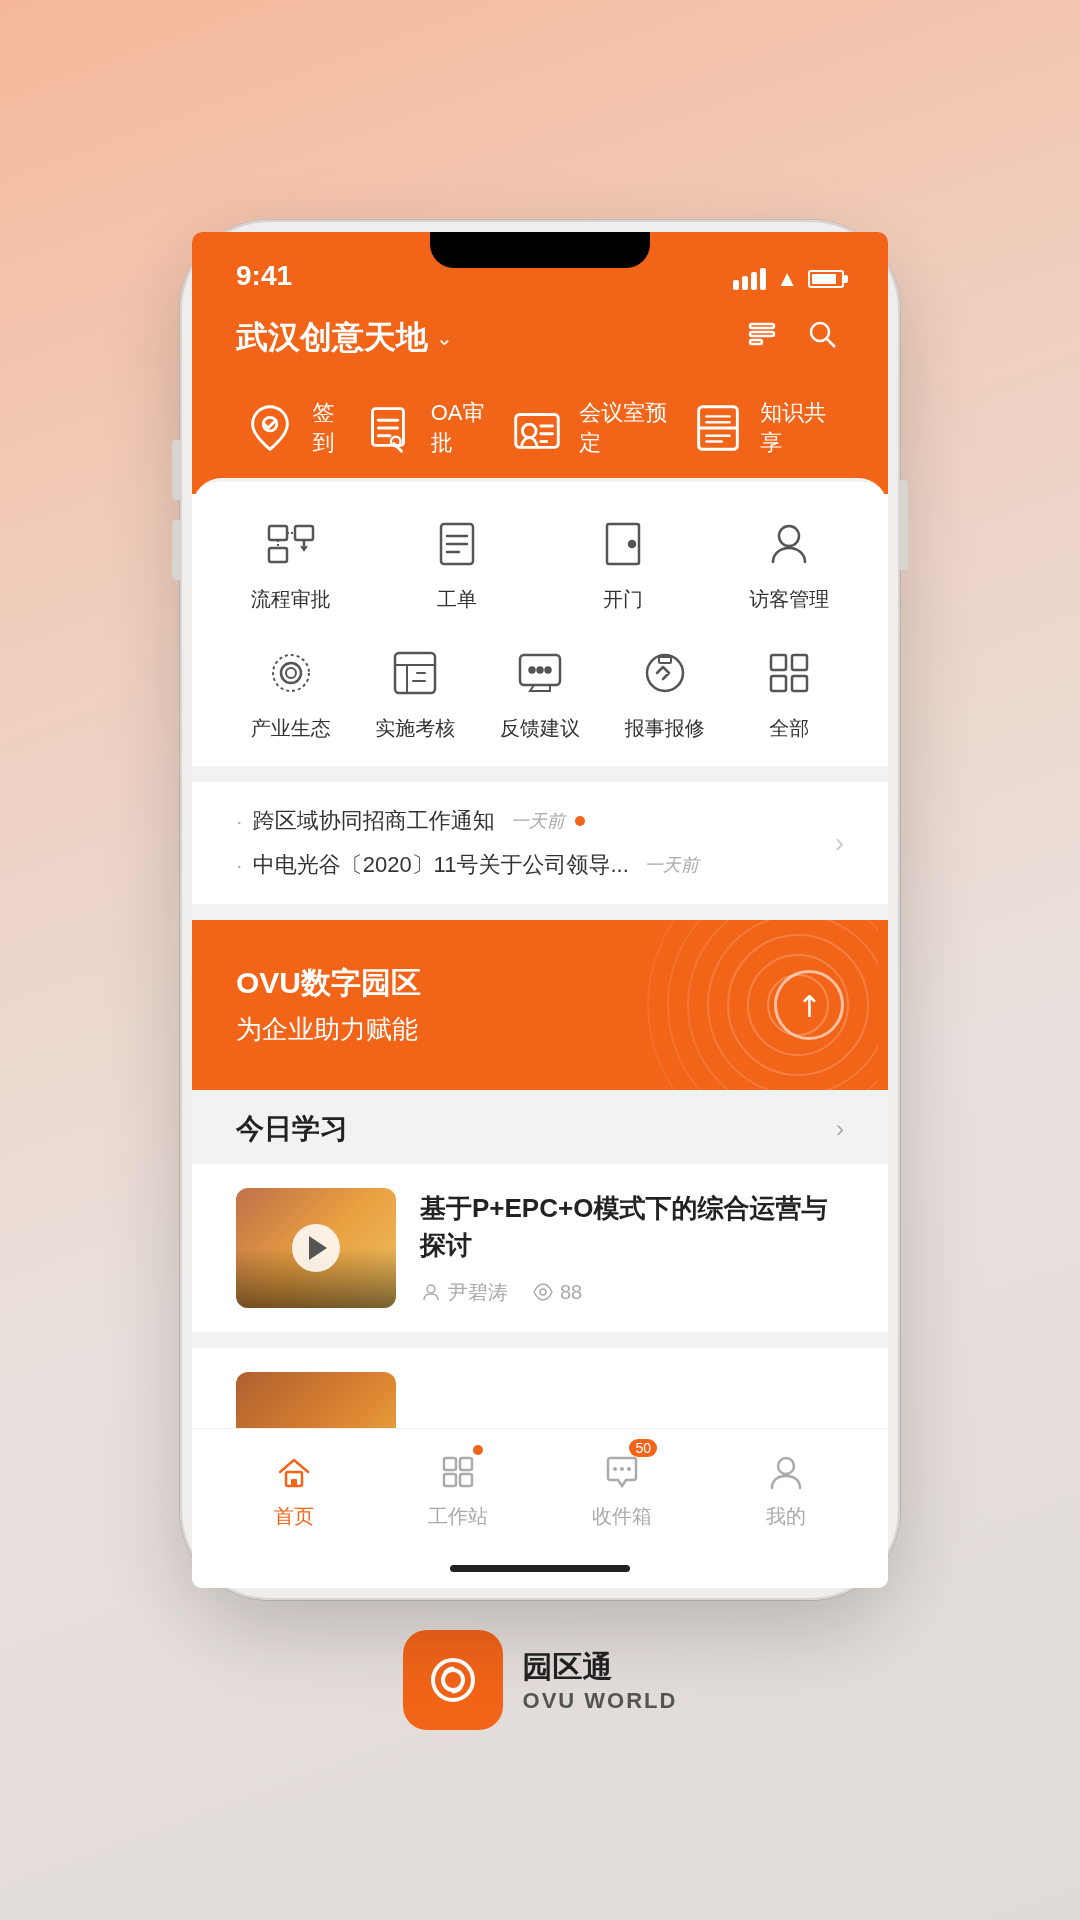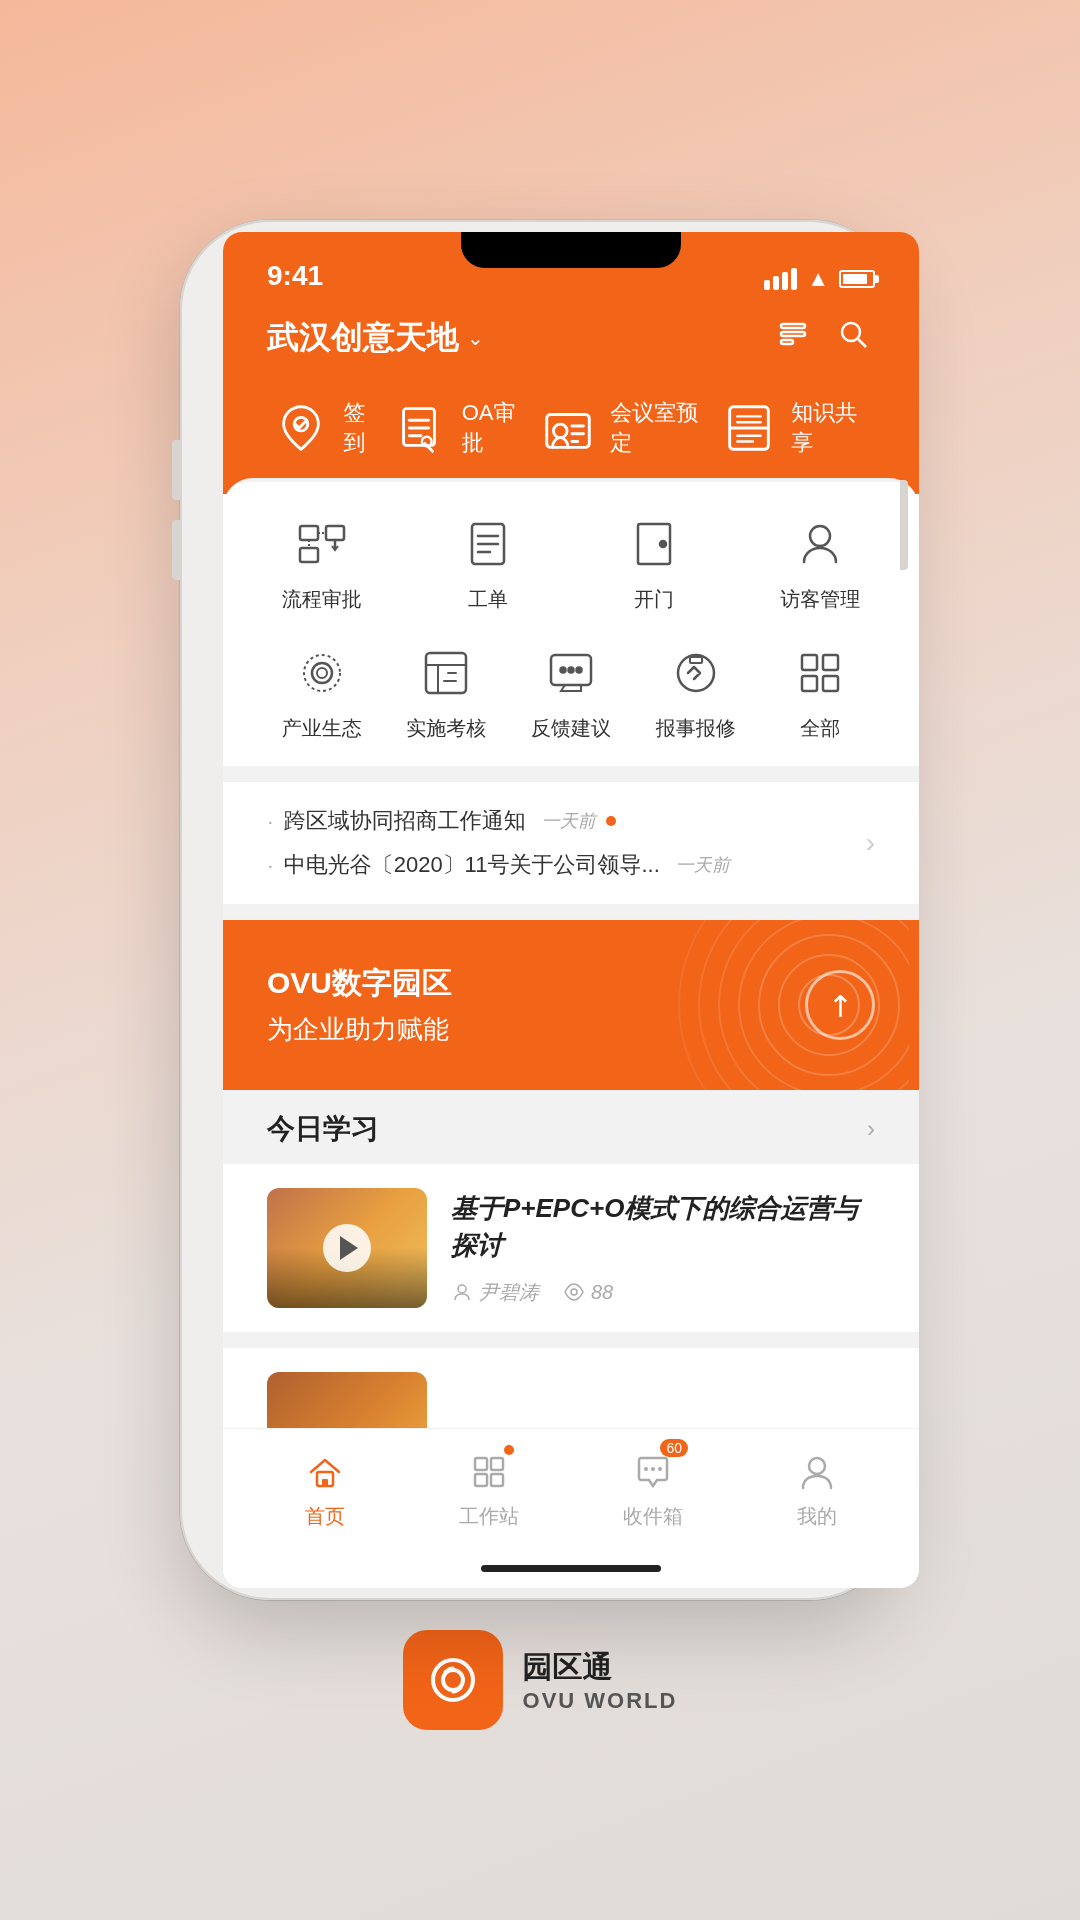--- a/index.html
+++ b/index.html
@@ -55,25 +55,24 @@
       width: 8px;
       height: 90px;
       background: #d8d4d0;
       border-radius: 0 4px 4px 0;
     }
 
     .phone-inner {
       width: 100%;
       height: 100%;
       background: #fff;
-      border-radius: 19px;
+      border-radius: 10px;
       overflow: hidden;
       display: flex;
       flex-direction: column;
-      margin-left: 31px;
     }
 
     
     .status-bar {
       background: #f26418;
       height: 70px;
       display: flex;
       align-items: flex-end;
       justify-content: space-between;
       padding: 0 44px 10px 44px;
@@ -434,21 +433,20 @@
       position: absolute;
       bottom: 0;
       left: 0;
       right: 0;
       height: 60px;
       background: linear-gradient(to top, rgba(0,0,0,0.5), transparent);
     }
 
     .learning-info {
       flex: 1;
-      font-style: italic;
     }
 
     .learning-title {
       font-size: 26px;
       font-weight: 600;
       color: #222;
       line-height: 1.4;
       margin-bottom: 16px;
     }
 
@@ -914,21 +912,21 @@
               <rect x="6" y="6" width="12" height="12" rx="2" stroke="#aaa" stroke-width="2.5"></rect>
               <rect x="22" y="6" width="12" height="12" rx="2" stroke="#aaa" stroke-width="2.5"></rect>
               <rect x="6" y="22" width="12" height="12" rx="2" stroke="#aaa" stroke-width="2.5"></rect>
               <rect x="22" y="22" width="12" height="12" rx="2" stroke="#aaa" stroke-width="2.5"></rect>
             </svg>
           </div>
           <span class="nav-label">工作站</span>
         </div>
         <div class="nav-item">
           <div class="nav-icon">
-            <span class="nav-badge">60</span>
+            <span class="nav-badge">50</span>
             <svg viewBox="0 0 40 40" fill="none">
               <path d="M6 8 C6 7 7 6 8 6 L32 6 C33 6 34 7 34 8 L34 26 C34 27 33 28 32 28 L24 28 L20 34 L16 28 L8 28 C7 28 6 27 6 26 Z" stroke="#aaa" stroke-width="2.5"></path>
               <circle cx="20" cy="17" r="2" fill="#aaa"></circle>
               <circle cx="27" cy="17" r="2" fill="#aaa"></circle>
               <circle cx="13" cy="17" r="2" fill="#aaa"></circle>
             </svg>
           </div>
           <span class="nav-label">收件箱</span>
         </div>
         <div class="nav-item">

